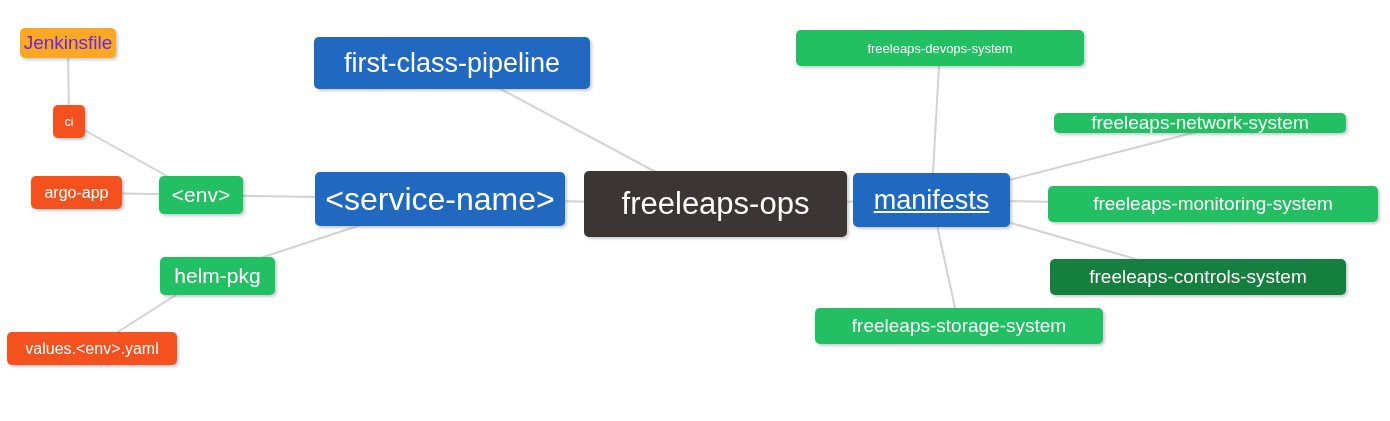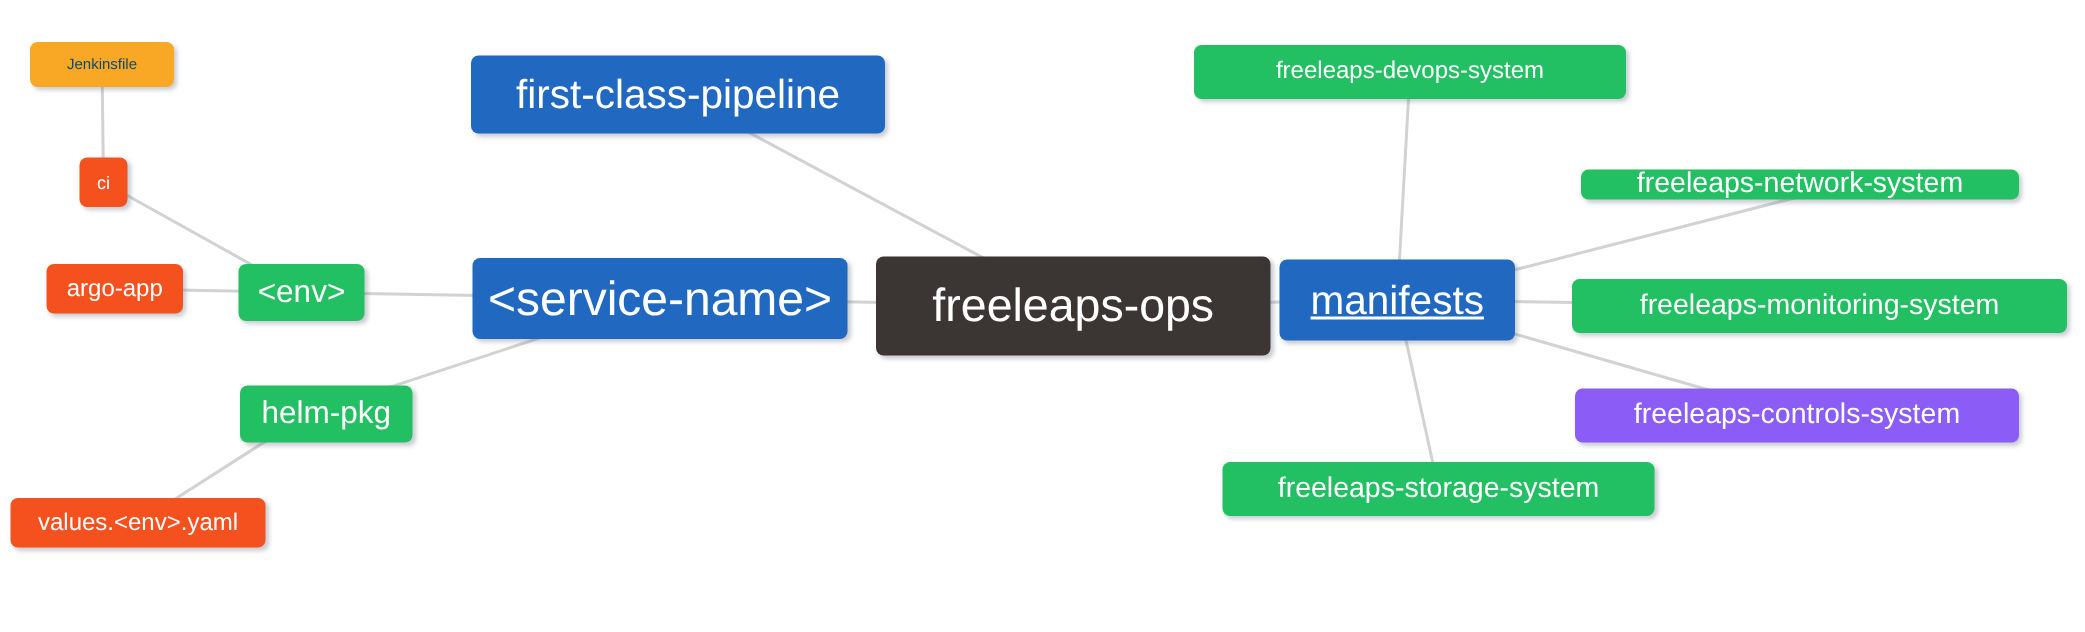--- a/index.html
+++ b/index.html
@@ -62,20 +62,20 @@
     </svg>
 
 <div class="mm-node" style="left: 584px; top: 171px; width: 263px; height: 66px; font-size: 31px; background: rgb(59, 54, 51); color: rgb(255, 255, 255);">freeleaps-ops</div>
     <div class="mm-node" style="left: 314px; top: 37px; width: 276px; height: 52px; font-size: 27px; background: rgb(32, 104, 192); color: rgb(255, 255, 255);">first-class-pipeline</div>
     <div class="mm-node" style="left: 315px; top: 172px; width: 250px; height: 54px; font-size: 32px; background: rgb(32, 104, 192); color: rgb(255, 255, 255);">&lt;service-name&gt;</div>
     <div class="mm-node" style="left: 853px; top: 173px; width: 157px; height: 54px; font-size: 27px; background: rgb(32, 104, 192); color: rgb(255, 255, 255); text-decoration: underline;">manifests</div>
     <div class="mm-node" style="left: 159px; top: 176px; width: 84px; height: 38px; font-size: 21px; background: rgb(34, 192, 99); color: rgb(255, 255, 255);">&lt;env&gt;</div>
     <div class="mm-node" style="left: 148px; top: 257px; width: 115px; height: 38px; font-size: 21px; background: rgb(34, 192, 99); color: rgb(255, 255, 255); margin-left: 12px;">helm-pkg</div>
     <div class="mm-node" style="left: 53px; top: 105px; width: 32px; height: 33px; font-size: 12px; background: rgb(244, 81, 30); color: rgb(255, 255, 255);">ci</div>
     <div class="mm-node" style="left: 31px; top: 176px; width: 91px; height: 33px; font-size: 16px; background: rgb(244, 81, 30); color: rgb(255, 255, 255);">argo-app</div>
-    <div class="mm-node" style="left: 20px; top: 28px; width: 96px; height: 30px; font-size: 10px; background: rgb(249, 168, 37); color: #0c4a6e;">Jenkinsfile</div>
+    <div class="mm-node" style="left: 20px; top: 28px; width: 96px; height: 30px; font-size: 19px; background: rgb(249, 168, 37); color: #6d28d9;">Jenkinsfile</div>
     <div class="mm-node" style="left: 7px; top: 332px; width: 170px; height: 33px; font-size: 16px; background: rgb(244, 81, 30); color: rgb(255, 255, 255);">values.&lt;env&gt;.yaml</div>
-    <div class="mm-node" style="left: 796px; top: 30px; width: 288px; height: 36px; font-size: 16px; background: rgb(34, 192, 99); color: rgb(255, 255, 255);">freeleaps-devops-system</div>
+    <div class="mm-node" style="left: 796px; top: 30px; width: 288px; height: 36px; font-size: 13px; background: rgb(34, 192, 99); color: rgb(255, 255, 255);">freeleaps-devops-system</div>
     <div class="mm-node" style="left: 1054px; top: 113px; width: 292px; height: 20px; font-size: 19px; background: rgb(34, 192, 99); color: rgb(255, 255, 255);">freeleaps-network-system</div>
     <div class="mm-node" style="left: 1048px; top: 186px; width: 330px; height: 36px; font-size: 19px; background: rgb(34, 192, 99); color: rgb(255, 255, 255);">freeleaps-monitoring-system</div>
-    <div class="mm-node" style="left: 1050px; top: 259px; width: 296px; height: 36px; font-size: 19px; background: #8b5cf6; color: rgb(255, 255, 255);">freeleaps-controls-system</div>
+    <div class="mm-node" style="left: 1050px; top: 259px; width: 296px; height: 36px; font-size: 19px; background: #15803d; color: rgb(255, 255, 255);">freeleaps-controls-system</div>
     <div class="mm-node" style="left: 815px; top: 308px; width: 288px; height: 36px; font-size: 19px; background: rgb(34, 192, 99); color: rgb(255, 255, 255);">freeleaps-storage-system</div>
   </div>
 
 </body></html>

